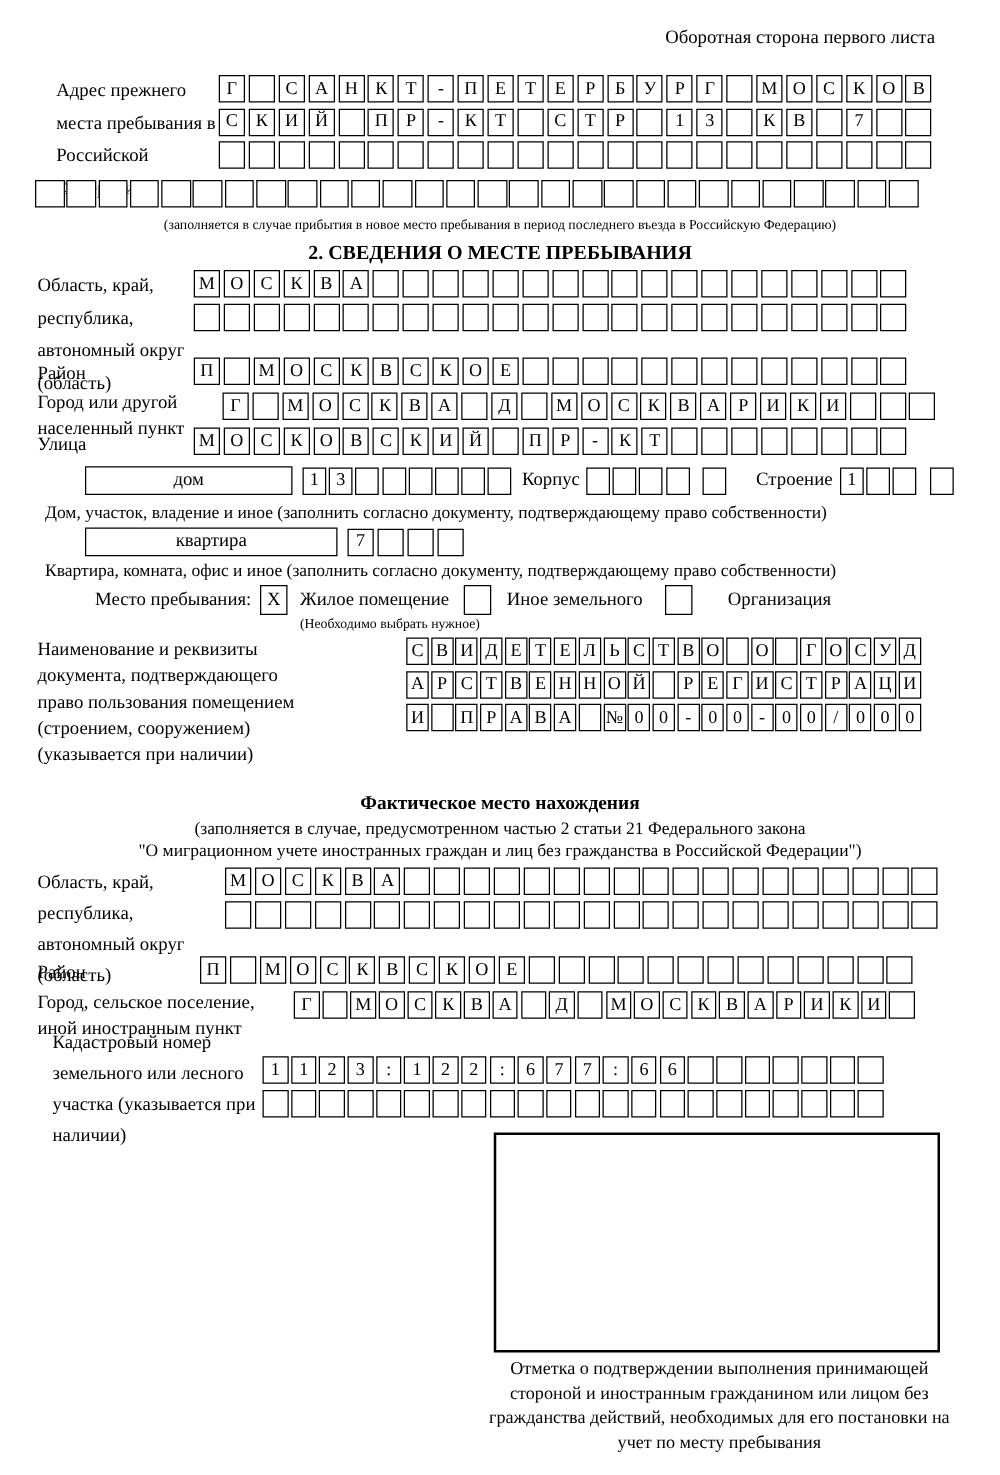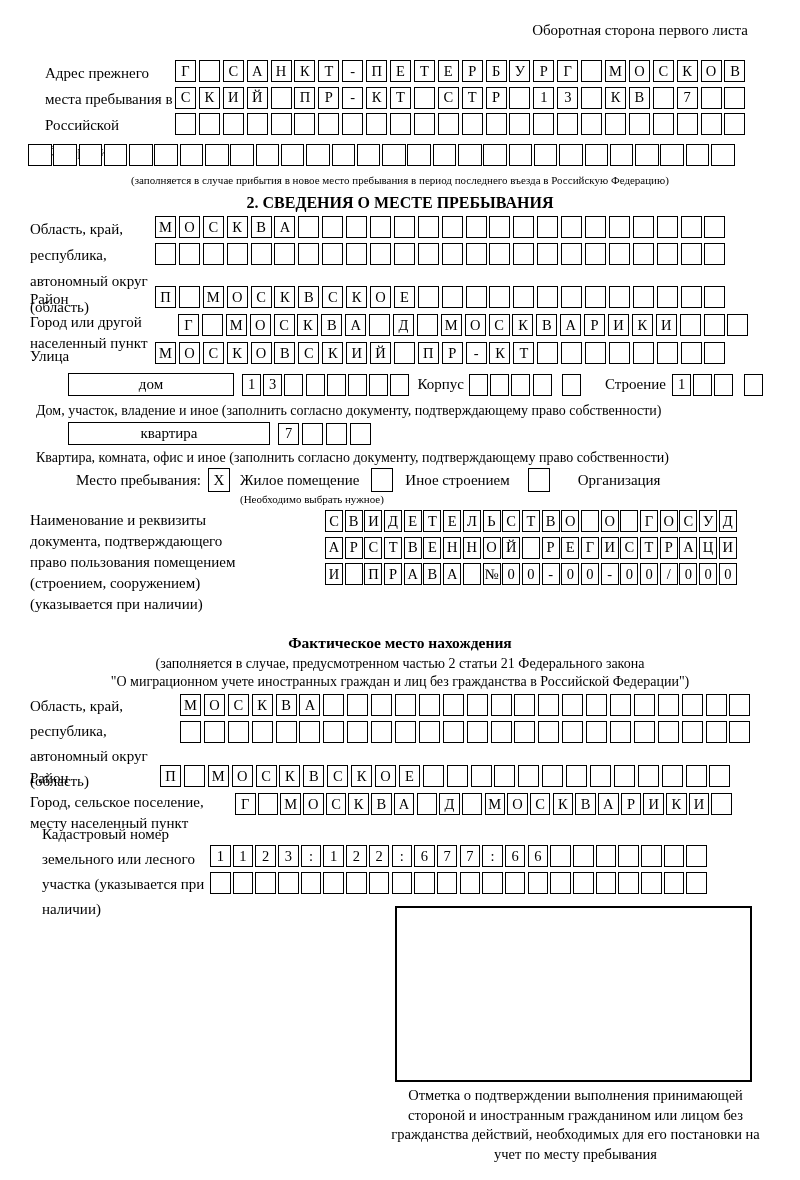--- a/index.html
+++ b/index.html
@@ -344,21 +344,21 @@
       <span class="cell"></span>
     </span>
 </div>
 <div class="abs" style="top:450px;left:36px;font-size:14px;">Квартира, комната, офис и иное (заполнить согласно документу, подтверждающему право собственности)</div>
 
 <div class="abs flexrow" style="top:468px;left:36px;">
   <span class="inline-lbl">Место пребывания:</span>
   <span class="cb" style="margin-left:7px;">X</span>
   <span class="inline-lbl" style="margin-left:10px;">Жилое помещение</span>
   <span class="cb" style="margin-left:12px;"></span>
-  <span class="inline-lbl" style="margin-left:12px;">Иное строением</span>
+  <span class="inline-lbl" style="margin-left:12px;">Иное земельного</span>
   <span class="cb" style="margin-left:18px;"></span>
   <span class="inline-lbl" style="margin-left:28px;">Организация</span>
 </div>
 <div class="abs note" style="top:493px;left:240px;">(Необходимо выбрать нужное)</div>
 
 <div class="abs lbl lh21" style="top:510px;left:30px;width:215px;">Наименование и реквизиты документа, подтверждающего право пользования помещением (строением, сооружением) (указывается при наличии)</div>
 <div class="abs cellcol r-doc" style="top:510px;left:325px;">
   <div class="cellrow">
       <span class="cell">С</span>
       <span class="cell">В</span>
@@ -511,21 +511,21 @@
     <span class="cell"></span>
     <span class="cell"></span>
     <span class="cell"></span>
     <span class="cell"></span>
     <span class="cell"></span>
     <span class="cell"></span>
     <span class="cell"></span>
     <span class="cell"></span>
   </div>
 
-<div class="abs lbl lh21" style="top:792px;left:30px;width:200px;">Город, сельское поселение, месту населенный пункт</div>
+<div class="abs lbl lh21" style="top:792px;left:30px;width:200px;">Город, сельское поселение, иной иностранным пункт</div>
 <div class="abs cells r-22" style="top:793px;left:235px;">
     <span class="cell">Г</span>
     <span class="cell"></span>
     <span class="cell">М</span>
     <span class="cell">О</span>
     <span class="cell">С</span>
     <span class="cell">К</span>
     <span class="cell">В</span>
     <span class="cell">А</span>
     <span class="cell"></span>

